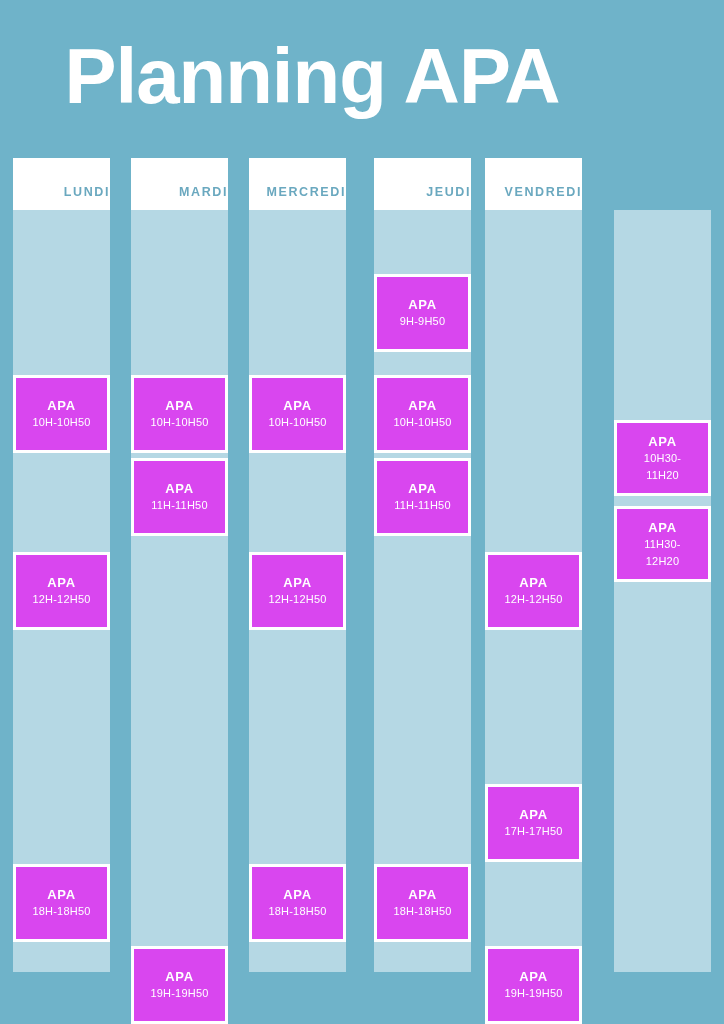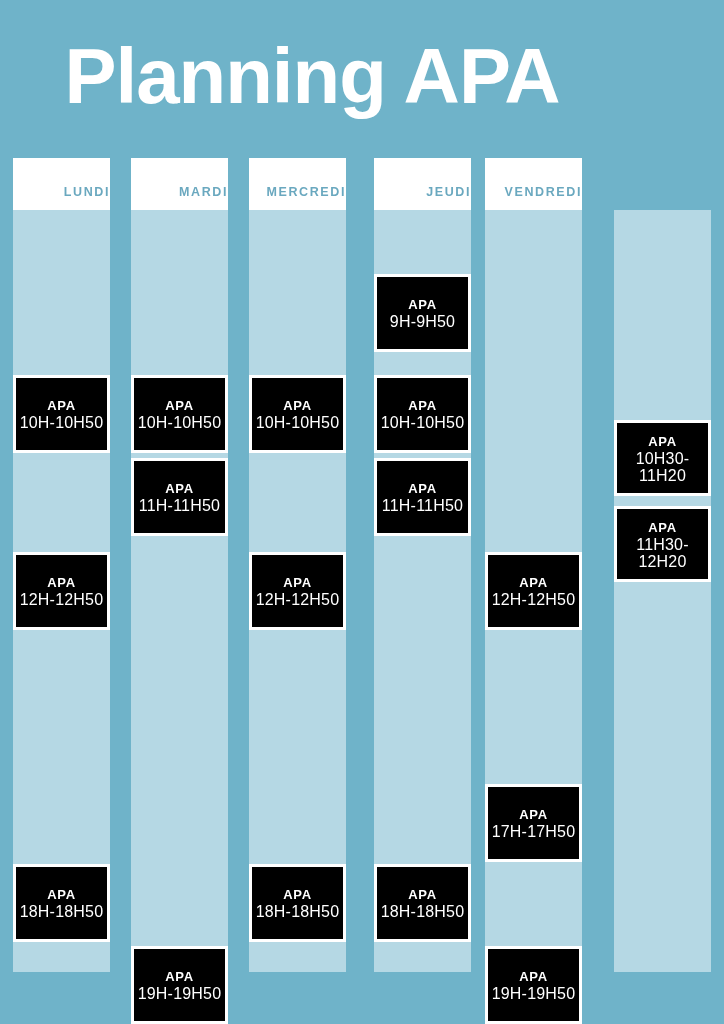--- a/index.html
+++ b/index.html
@@ -69,37 +69,37 @@
     left: 0;
     width: 97px;
     background: #b5d8e4;
   }
 
   .event-block {
     position: absolute;
     left: 0;
     width: 97px;
     box-sizing: border-box;
-    background: #000000;
+    background: #d946ef;
     border: 3px solid #ffffff;
     display: flex;
     flex-direction: column;
     align-items: center;
     justify-content: center;
     color: #ffffff;
     text-align: center;
   }
   .event-title {
     font-size: 13px;
     font-weight: bold;
     letter-spacing: 0.6px;
     line-height: 17px;
   }
   .event-time {
-    font-size: 16px;
+    font-size: 11px;
     font-weight: normal;
     letter-spacing: 0.2px;
     line-height: 17px;
     white-space: pre-line;
   }
 </style>
 </head>
 <body>
 
 <div id="page-title">Planning APA</div>

